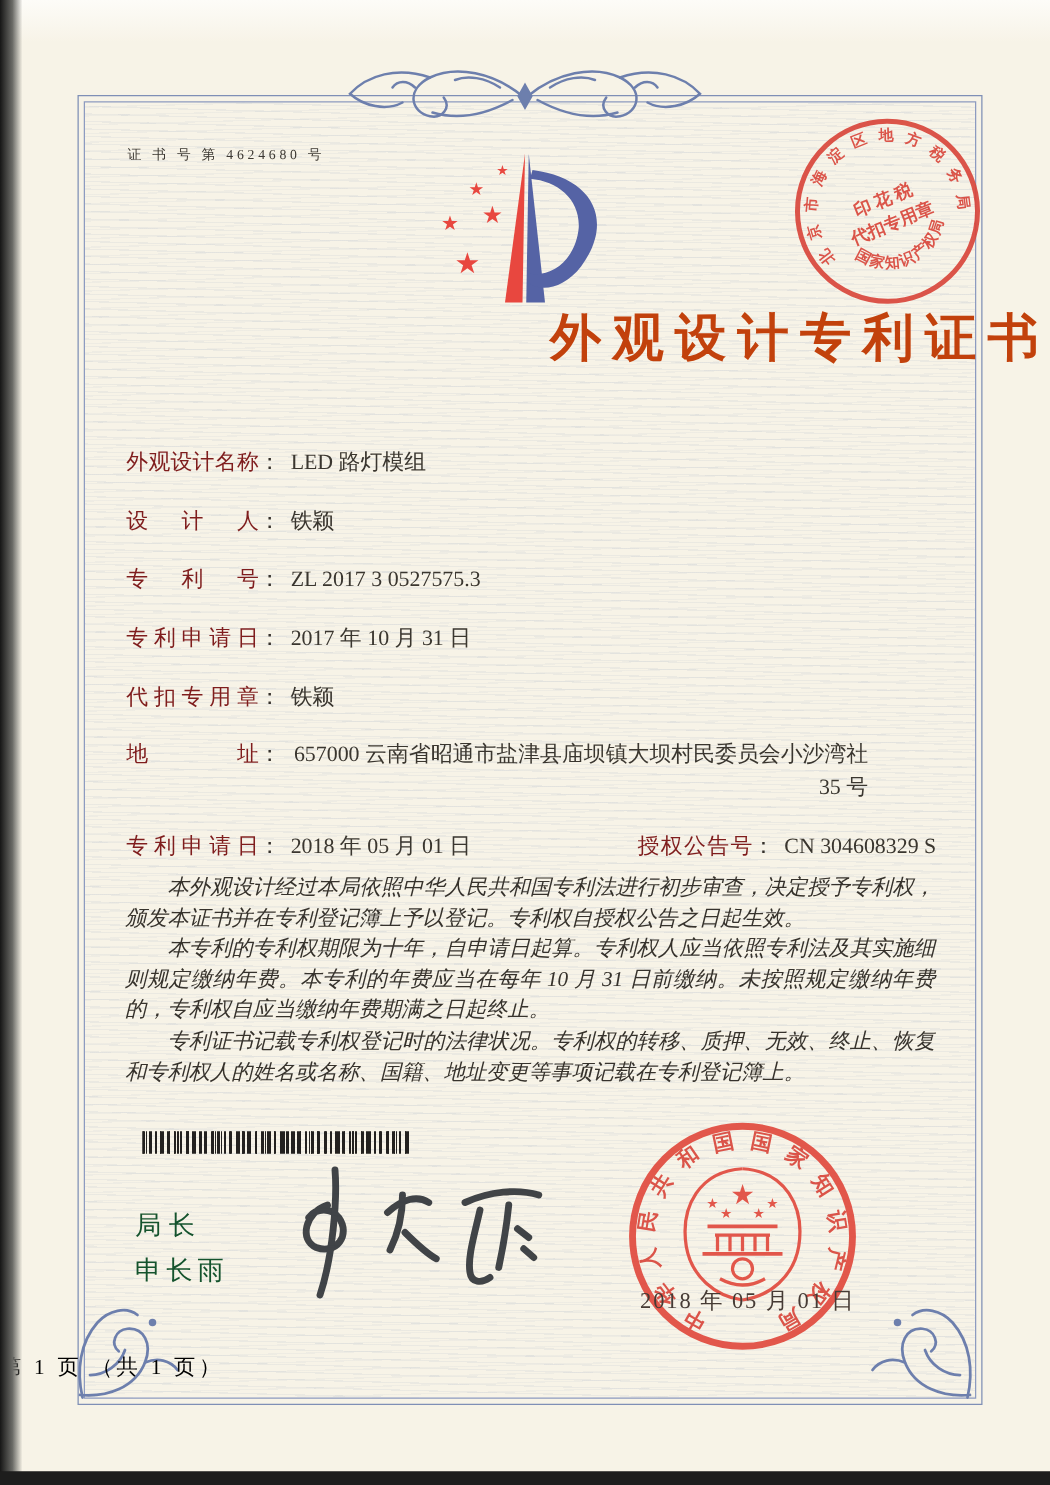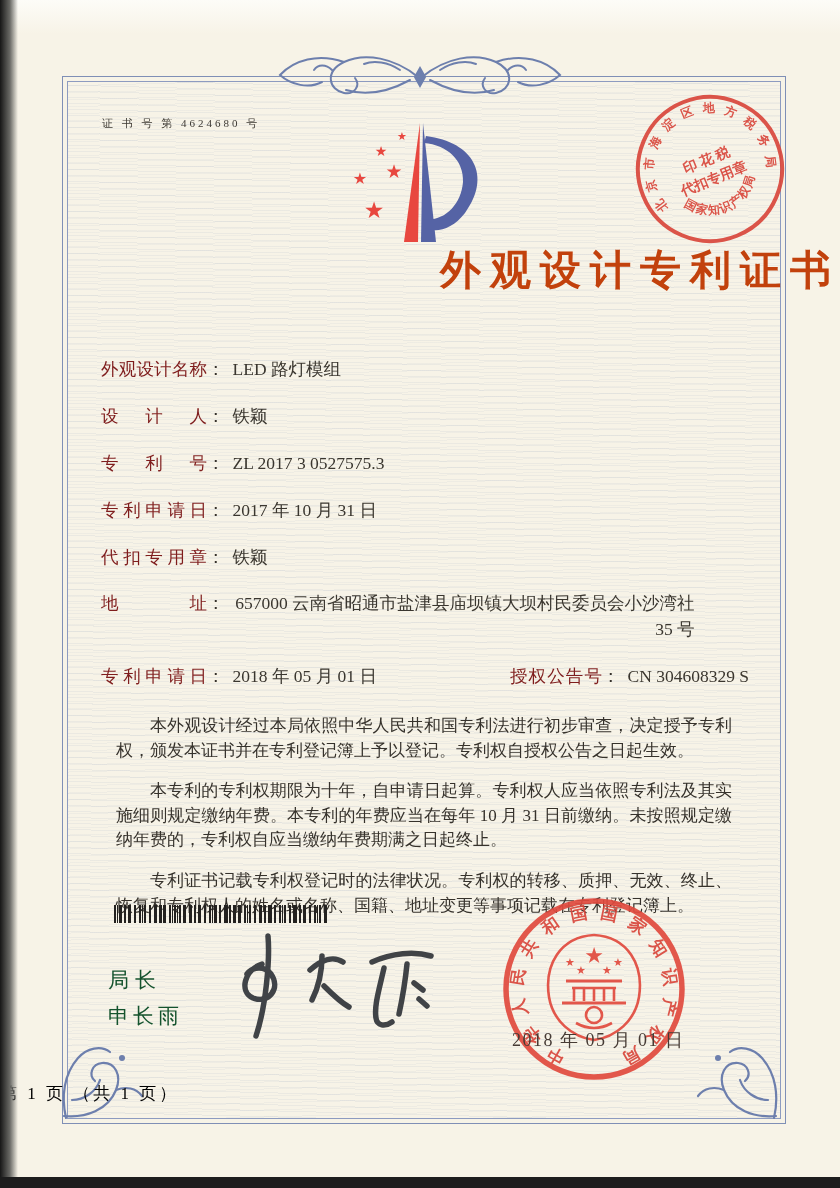--- a/index.html
+++ b/index.html
@@ -35,21 +35,21 @@
   .fieldrow{display:flex;align-items:flex-start;margin-bottom:21.5px;line-height:1.45;}
   .flabel{display:inline-block;width:106px;text-align:justify;text-align-last:justify;color:#7f1d1d;}
   .fcolon{margin-right:8px;color:#35312b;}
   .fvalue{color:#3a362f;max-width:462px;text-align:right;}
   .grantrow{display:flex;margin-bottom:0;}
   .grantright{margin-left:auto;display:flex;}
   .grantright .flabel{width:92px;}
 
   .paras{position:absolute;left:100px;top:698px;width:648px;font-size:17px;line-height:24.6px;
          text-align:justify;color:#36322c;}
-  .paras p{margin:16px;text-indent:2em;}
+  .paras p{margin:0;text-indent:2em;font-style:italic;}
 
   .barcode{position:absolute;left:114px;top:905px;width:214px;height:18px;
          background:
            repeating-linear-gradient(90deg,#23211f 0 2px,rgba(0,0,0,0) 2px 5px),
            repeating-linear-gradient(90deg,#23211f 0 1px,rgba(0,0,0,0) 1px 7px),
            repeating-linear-gradient(90deg,rgba(0,0,0,0) 0 3px,#23211f 3px 4px,rgba(0,0,0,0) 4px 11px);}
 
   .sig-title{position:absolute;left:108px;top:966px;font-size:21px;letter-spacing:6px;color:#14532d;}
   .sig-name{position:absolute;left:108px;top:1002px;font-size:21px;letter-spacing:4px;color:#14532d;}
   .sig-script{position:absolute;left:222px;top:928px;width:240px;height:118px;}

